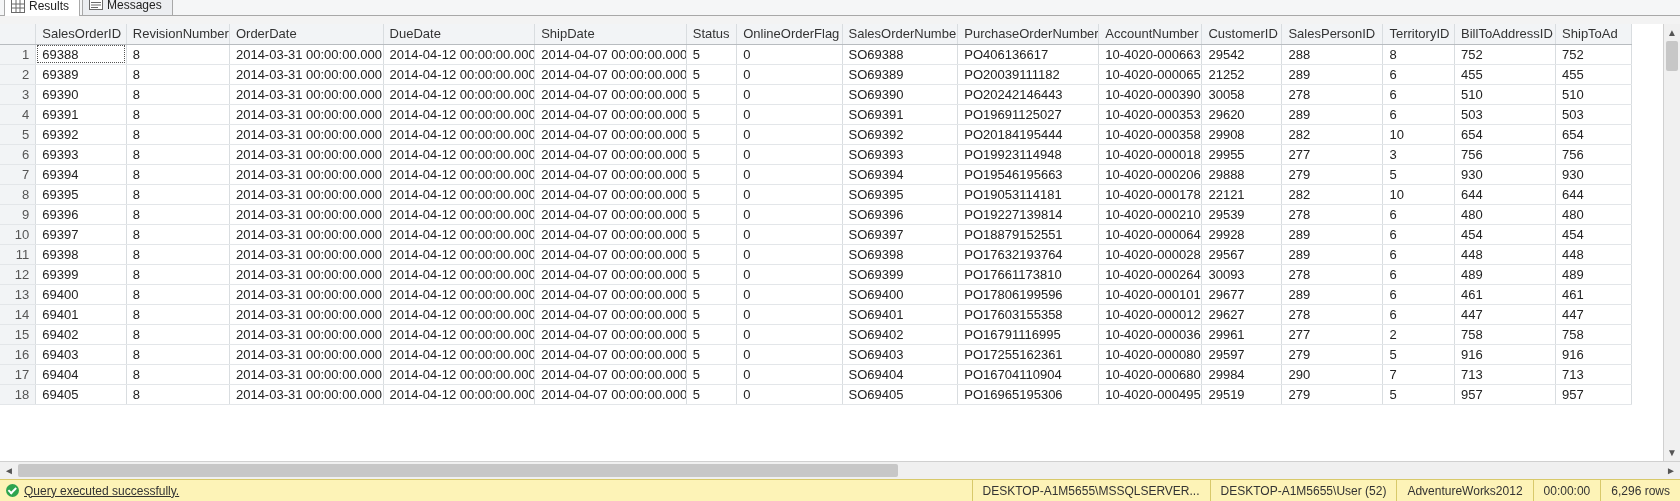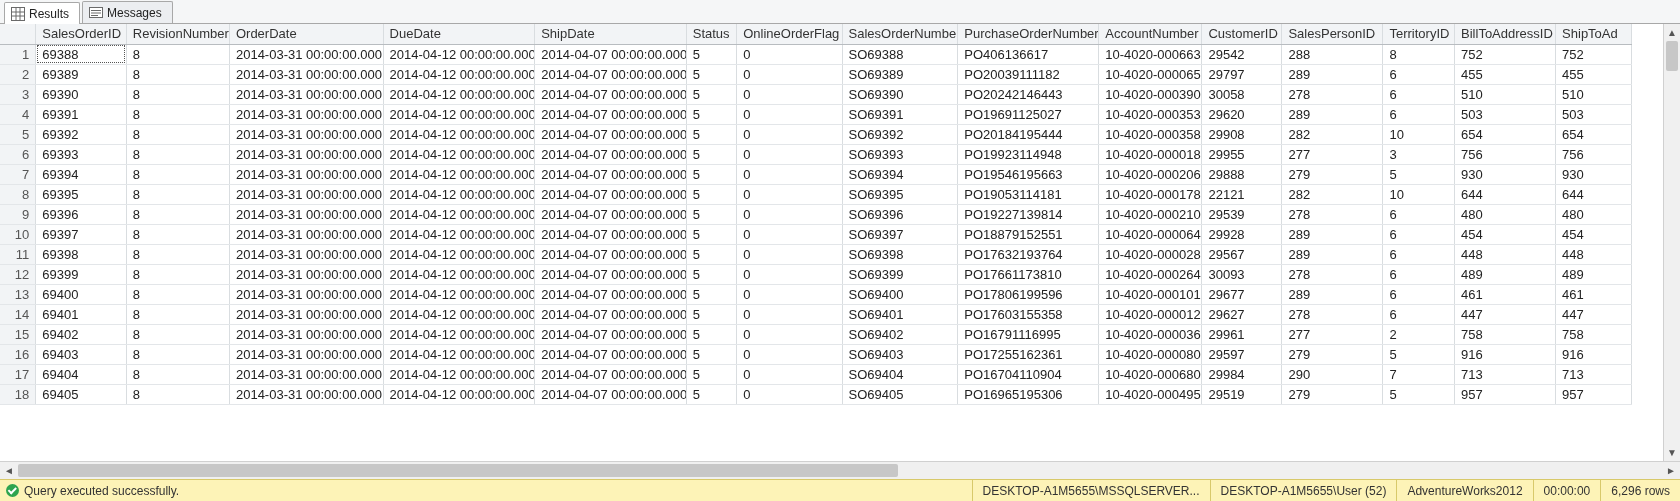--- a/index.html
+++ b/index.html
@@ -13,21 +13,21 @@
     height: 501px;
     overflow: hidden;
     position: relative;
   }
   * { box-sizing: border-box; }
 
   
   .tabs {
     display: flex;
     align-items: flex-end;
-    height: 24px;
+    height: 16px;
     border-bottom: 1px solid #a8a8a8;
     background: #f5f6f7;
     padding-left: 4px;
     gap: 2px;
   }
   .tab {
     display: flex;
     align-items: center;
     gap: 4px;
     padding: 2px 10px 1px 6px;
@@ -173,20 +173,21 @@
     border-top: 1px solid #d8c96a;
     display: flex;
     align-items: center;
     font-size: 12px;
     color: #333;
   }
   .status .msg {
     display: flex; align-items: center; gap: 5px;
     padding-left: 6px;
     flex: 1;
+    text-decoration: underline;
   }
   .status .cell {
     padding: 0 10px;
     border-left: 1px solid #d8c96a;
     height: 100%;
     display: flex; align-items: center;
     white-space: nowrap;
   }
   .ok-icon {
     width: 13px; height: 13px;
@@ -296,21 +297,21 @@
           <td>69389</td>
           <td>8</td>
           <td>2014-03-31 00:00:00.000</td>
           <td>2014-04-12 00:00:00.000</td>
           <td>2014-04-07 00:00:00.000</td>
           <td>5</td>
           <td>0</td>
           <td>SO69389</td>
           <td>PO20039111182</td>
           <td>10-4020-000065</td>
-          <td>29797</td>
+          <td>21252</td>
           <td>289</td>
           <td>6</td>
           <td>455</td>
           <td>455</td>
         </tr>
         <tr>
           <td class="rownum">3</td>
           <td>69390</td>
           <td>8</td>
           <td>2014-03-31 00:00:00.000</td>

